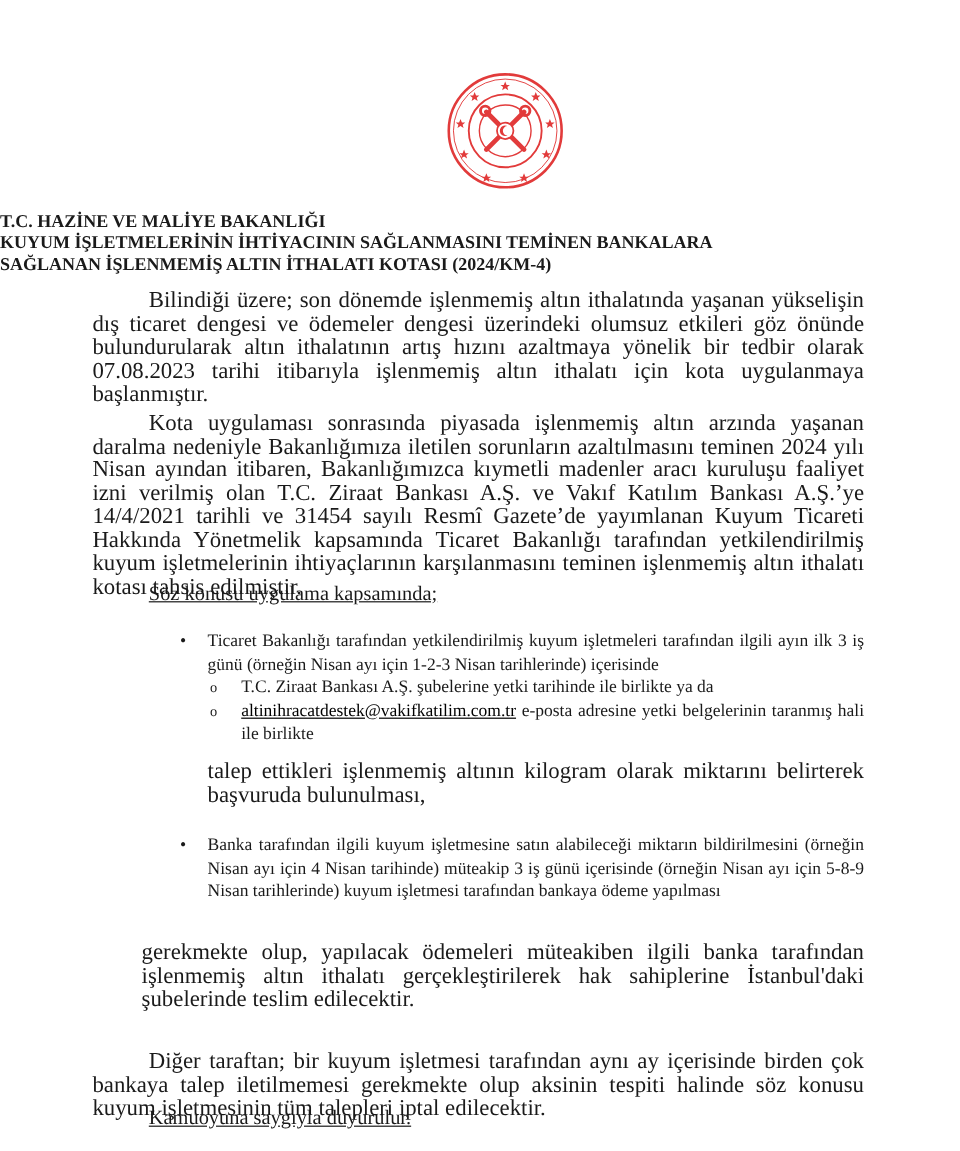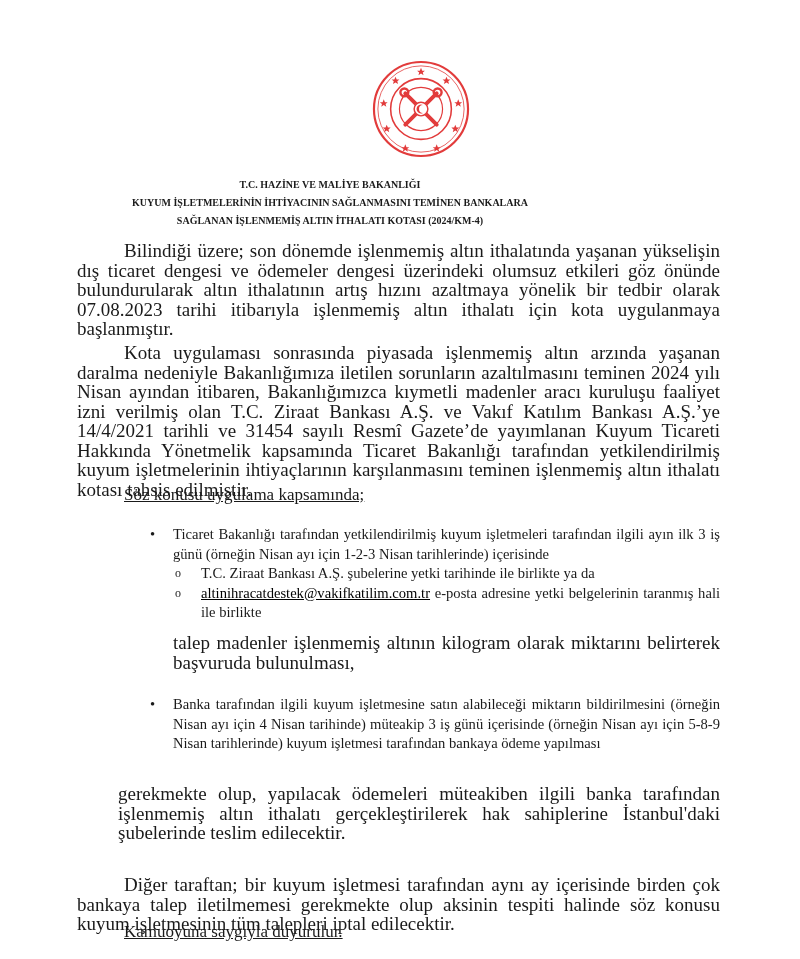--- a/index.html
+++ b/index.html
@@ -1,20 +1,20 @@
 <!DOCTYPE html>
 <html><head>
 <meta charset="utf-8">
 <style>
   html, body { margin: 0; padding: 0; background: #ffffff; }
   body { width: 800px; height: 959px; position: relative; overflow: hidden;
          font-family: "Liberation Serif", "DejaVu Serif", serif; color: #1a1a1a; }
   .emblem { position: absolute; left: 372px; top: 60px; width: 98px; height: 98px; }
-  .title { position: absolute; top: 176px; left: 0; width: 660px; text-align: center;
-           font-weight: bold; font-size: 10px; line-height: 18px; }
+  .title { position: absolute; top: 176px; left: 0; width: 660px; text-align: left;
+           font-weight: bold; font-size: 15px; line-height: 18px; }
   .p { position: absolute; left: 77px; width: 643px; font-size: 19px; line-height: 19.5px;
        text-align: justify; }
   .indent { text-indent: 47px; }
   .p-plain { position: absolute; font-size: 17px; line-height: 19.5px; text-decoration: underline; }
   .bullet-block { position: absolute; left: 171px; width: 549px; font-size: 14.6px; line-height: 19.5px; }
   .bullet-row { position: relative; padding-left: 26px; text-align: justify; }
   .bullet-dot { position: absolute; left: 3px; top: 0; }
   .sub-row { position: relative; padding-left: 54px; text-align: justify; }
   .sub-dot { position: absolute; left: 28px; top: 0; font-size: 12px; }
   a.mail { color: #000000; text-decoration: underline; }
@@ -74,21 +74,21 @@
   <div class="sub-row">
     <span class="sub-dot">o</span>
     <span>T.C. Ziraat Bankası A.Ş. şubelerine yetki tarihinde ile birlikte ya da</span>
   </div>
   <div class="sub-row">
     <span class="sub-dot">o</span>
     <a class="mail">altinihracatdestek@vakifkatilim.com.tr</a><span> e-posta adresine yetki belgelerinin taranmış hali ile birlikte</span>
   </div>
 </div>
 
-<div class="p" style="top:633px; left:173px; width:547px;">talep madenler işlenmemiş altının kilogram olarak miktarını belirterek başvuruda bulunulması,</div>
+<div class="p" style="top:633px; left:173px; width:547px;">talep ettikleri işlenmemiş altının kilogram olarak miktarını belirterek başvuruda bulunulması,</div>
 
 <div class="bullet-block" style="top:695px; left:147px; width:573px;">
   <div class="bullet-row">
     <span class="bullet-dot">•</span>
     <span>Banka tarafından ilgili kuyum işletmesine satın alabileceği miktarın bildirilmesini (örneğin Nisan ayı için 4 Nisan tarihinde) müteakip 3 iş günü içerisinde (örneğin Nisan ayı için 5-8-9 Nisan tarihlerinde) kuyum işletmesi tarafından bankaya ödeme yapılması</span>
   </div>
 </div>
 
 <div class="p" style="top:784px; left:118px; width:602px;">gerekmekte olup, yapılacak ödemeleri müteakiben ilgili banka tarafından işlenmemiş altın ithalatı gerçekleştirilerek hak sahiplerine İstanbul'daki şubelerinde teslim edilecektir.</div>
 

